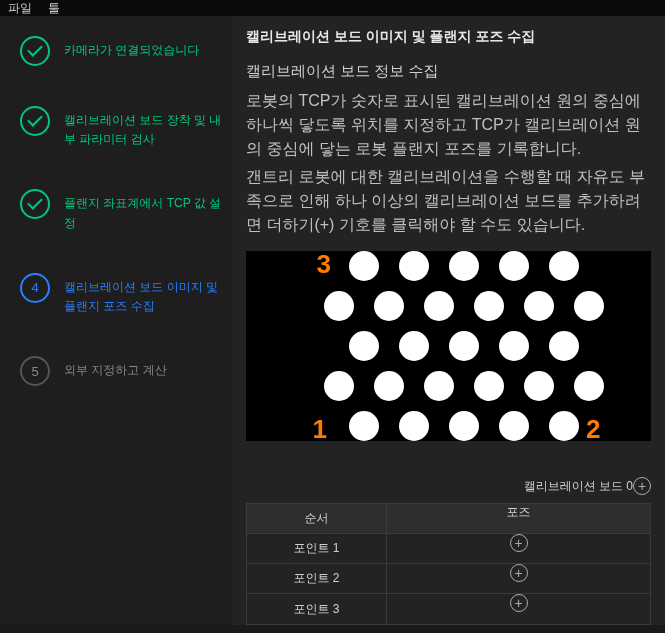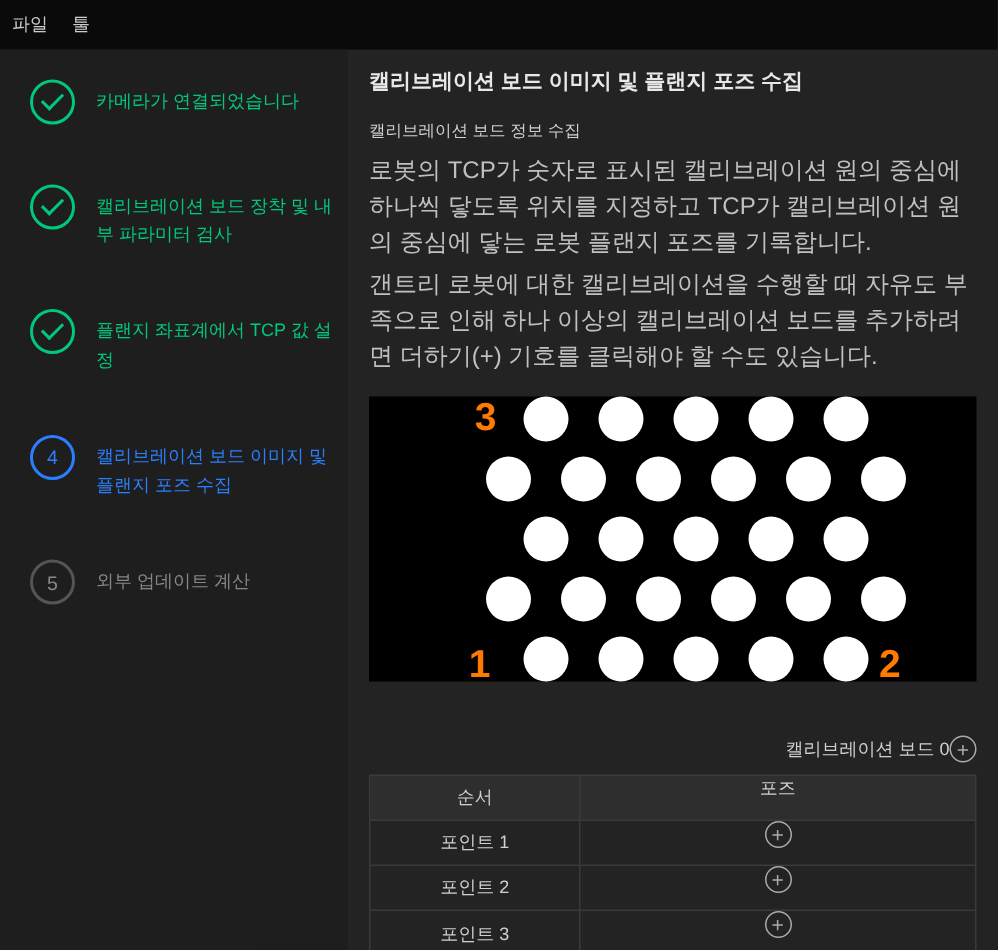--- a/index.html
+++ b/index.html
@@ -10,21 +10,21 @@
     body {
       width: 665px;
       height: 633px;
       background: #1a1a1a;
       color: #d0d0d0;
       font-family: "Malgun Gothic", "Apple SD Gothic Neo", sans-serif;
       font-size: 12px;
       overflow: hidden;
     }
     .menubar {
-      height: 33px;
+      height: 16px;
       background: #0a0a0a;
       display: flex;
       align-items: center;
       padding: 0 8px;
       gap: 16px;
       color: #ccc;
     }
     .menubar span {
       cursor: default;
     }
@@ -84,21 +84,21 @@
       display: flex;
       flex-direction: column;
     }
     .main h1 {
       font-size: 14px;
       font-weight: bold;
       color: #e8e8e8;
       margin-bottom: 16px;
     }
     .main h2 {
-      font-size: 11px;
+      font-size: 15px;
       font-weight: normal;
       color: #d0d0d0;
       margin-bottom: 8px;
     }
     .main p {
       font-size: 16px;
       color: #c0c0c0;
       line-height: 1.5;
       margin-bottom: 4px;
     }
@@ -238,21 +238,21 @@
       <div class="step-label">플랜지 좌표계에서 TCP 값 설정</div>
     </div>
 
     <div class="step">
       <div class="step-icon active">4</div>
       <div class="step-label active">캘리브레이션 보드 이미지 및 플랜지 포즈 수집</div>
     </div>
 
     <div class="step">
       <div class="step-icon">5</div>
-      <div class="step-label pending">외부 업데이트 계산</div>
+      <div class="step-label pending">외부 지정하고 계산</div>
     </div>
 
   </div>
 
   <div class="main">
     <h1>캘리브레이션 보드 이미지 및 플랜지 포즈 수집</h1>
     <h2>캘리브레이션 보드 정보 수집</h2>
     <p>로봇의 TCP가 숫자로 표시된 캘리브레이션 원의 중심에 하나씩 닿도록 위치를 지정하고 TCP가 캘리브레이션 원의 중심에 닿는 로봇 플랜지 포즈를 기록합니다.</p>
     <p>갠트리 로봇에 대한 캘리브레이션을 수행할 때 자유도 부족으로 인해 하나 이상의 캘리브레이션 보드를 추가하려면 더하기(+) 기호를 클릭해야 할 수도 있습니다.</p>
 

